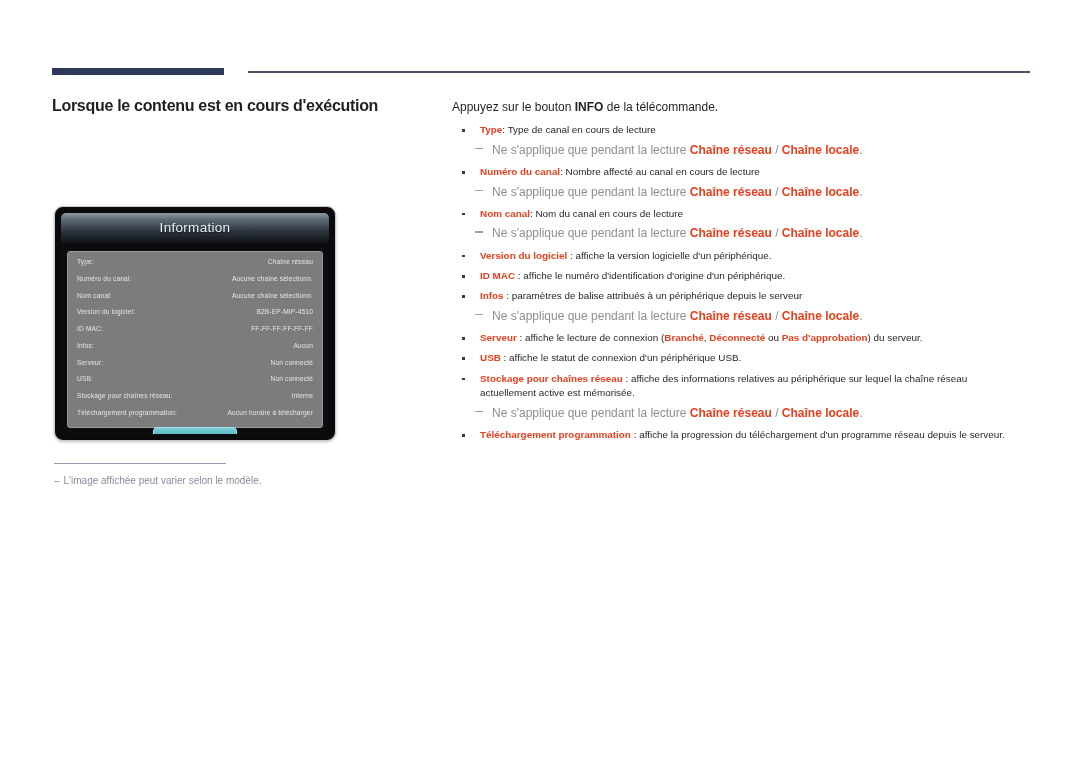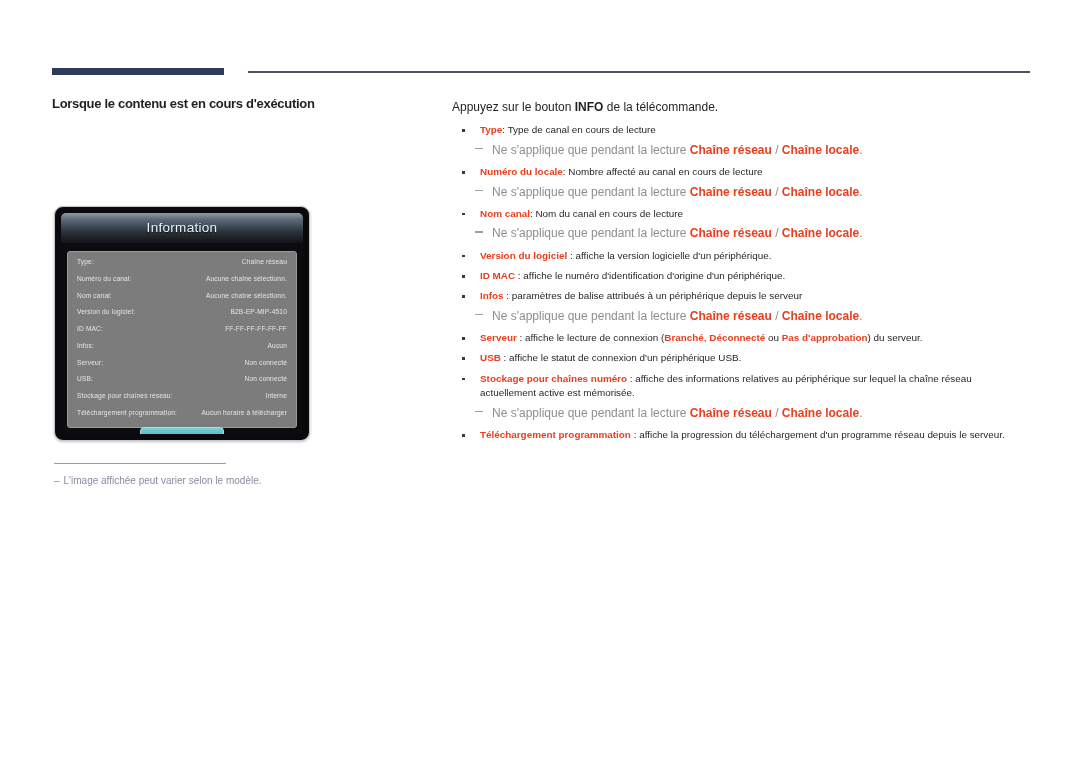--- a/index.html
+++ b/index.html
@@ -35,21 +35,21 @@
   }
 
   
   .left-col {
     position: absolute;
     left: 52px;
     top: 96px;
     width: 380px;
   }
   .page-title {
-    font-size: 13px;
+    font-size: 16px;
     font-weight: bold;
     letter-spacing: -0.3px;
     color: #221f1f;
     margin: 0;
     line-height: 1.25;
     white-space: nowrap;
   }
   .sub-title {
     margin: 22px 0 0 0;
     font-size: 14.2px;
@@ -61,21 +61,21 @@
   .sub-title .hl {
     background: #e9d84c;
     box-shadow: 0 0 0 1.5px #e9d84c;
   }
 
   
   .tv {
     position: absolute;
     left: 54px;
     top: 206px;
-    width: 256px;
+    width: 282px;
     height: 235px;
     background: #0a0a0c;
     border-radius: 9px;
     border: 1px solid #c9c9d2;
     box-sizing: border-box;
     padding: 6px;
     box-shadow: 0 1px 3px rgba(0,0,0,0.25);
   }
   .osd {
     position: relative;
@@ -292,27 +292,27 @@
   <span class="dash">–</span><span>L'image affichée peut varier selon le modèle.</span>
 </div>
 
 <div class="right-col">
   <p class="intro">
     <span>Appuyez sur le bouton </span><span class="b">INFO</span><span> de la télécommande.</span>
   </p>
   <div id="bullet-list">
       <div class="li"><span class="term">Type</span><span>: Type de canal en cours de lecture</span></div>
       <div class="subnote"><span>Ne s'applique que pendant la lecture </span><span class="rch">Chaîne réseau</span><span class="sep"> / </span><span class="rch">Chaîne locale</span><span>.</span></div>
-      <div class="li"><span class="term">Numéro du locale</span><span>: Nombre affecté au canal en cours de lecture</span></div>
+      <div class="li"><span class="term">Numéro du canal</span><span>: Nombre affecté au canal en cours de lecture</span></div>
       <div class="subnote"><span>Ne s'applique que pendant la lecture </span><span class="rch">Chaîne réseau</span><span class="sep"> / </span><span class="rch">Chaîne locale</span><span>.</span></div>
       <div class="li"><span class="term">Nom canal</span><span>: Nom du canal en cours de lecture</span></div>
       <div class="subnote"><span>Ne s'applique que pendant la lecture </span><span class="rch">Chaîne réseau</span><span class="sep"> / </span><span class="rch">Chaîne locale</span><span>.</span></div>
       <div class="li"><span class="term">Version du logiciel</span><span> : affiche la version logicielle d'un périphérique.</span></div>
       <div class="li"><span class="term">ID MAC</span><span> : affiche le numéro d'identification d'origine d'un périphérique.</span></div>
       <div class="li"><span class="term">Infos</span><span> : paramètres de balise attribués à un périphérique depuis le serveur</span></div>
       <div class="subnote"><span>Ne s'applique que pendant la lecture </span><span class="rch">Chaîne réseau</span><span class="sep"> / </span><span class="rch">Chaîne locale</span><span>.</span></div>
       <div class="li"><span class="term">Serveur</span><span> : affiche le lecture de connexion (</span><span class="inline-red">Branché</span><span>, </span><span class="inline-red">Déconnecté</span><span> ou </span><span class="inline-red">Pas d'approbation</span><span>) du serveur.</span></div>
       <div class="li"><span class="term">USB</span><span> : affiche le statut de connexion d'un périphérique USB.</span></div>
-      <div class="li"><span class="term">Stockage pour chaînes numéro</span><span> : affiche des informations relatives au périphérique sur lequel la chaîne réseau</span><span class="cont">actuellement active est mémorisée.</span></div>
+      <div class="li"><span class="term">Stockage pour chaînes réseau</span><span> : affiche des informations relatives au périphérique sur lequel la chaîne réseau</span><span class="cont">actuellement active est mémorisée.</span></div>
       <div class="subnote"><span>Ne s'applique que pendant la lecture </span><span class="rch">Chaîne réseau</span><span class="sep"> / </span><span class="rch">Chaîne locale</span><span>.</span></div>
       <div class="li"><span class="term">Téléchargement programmation</span><span> : affiche la progression du téléchargement d'un programme réseau depuis le serveur.</span></div>
     </div>
 </div>
 
 </body></html>

